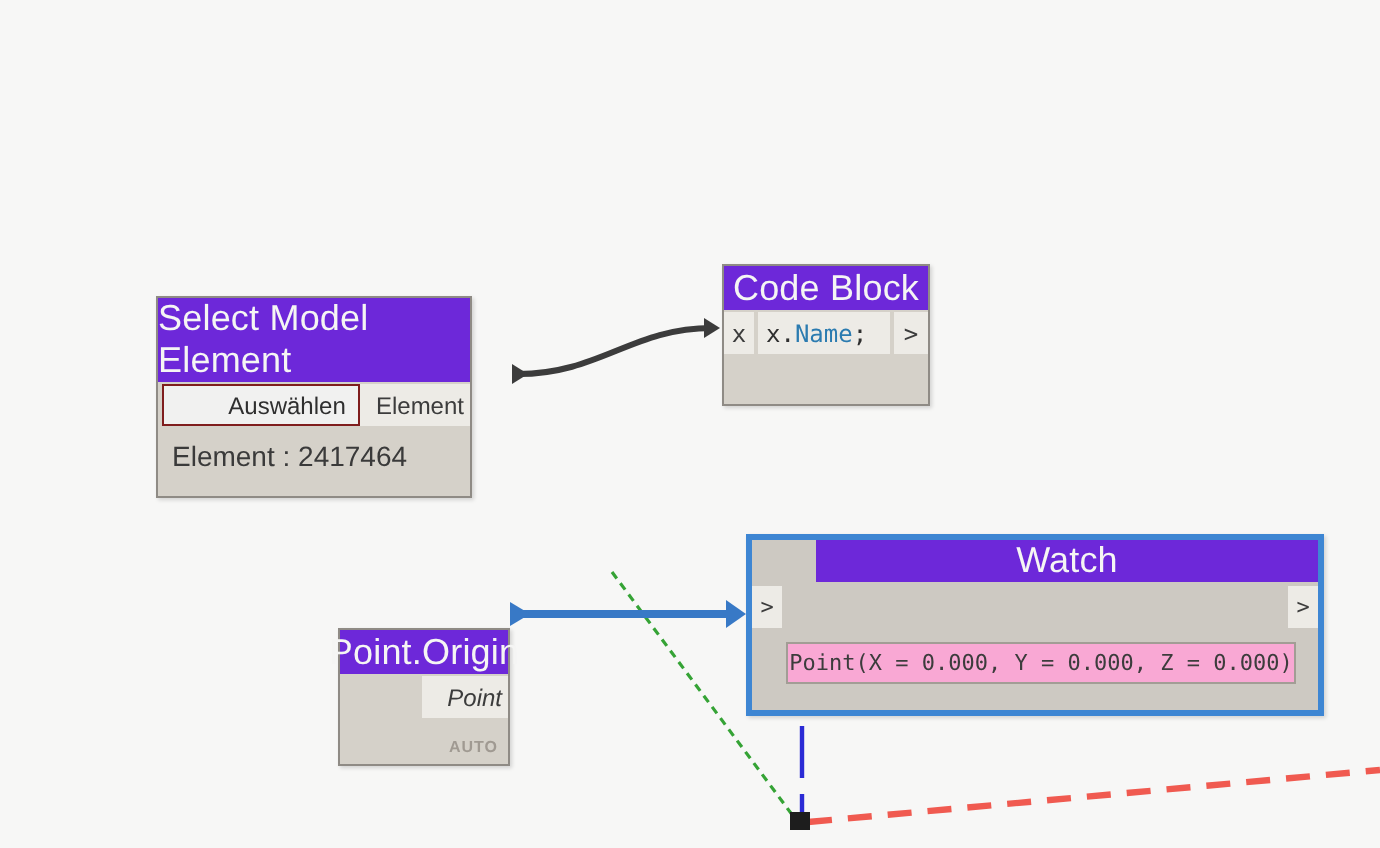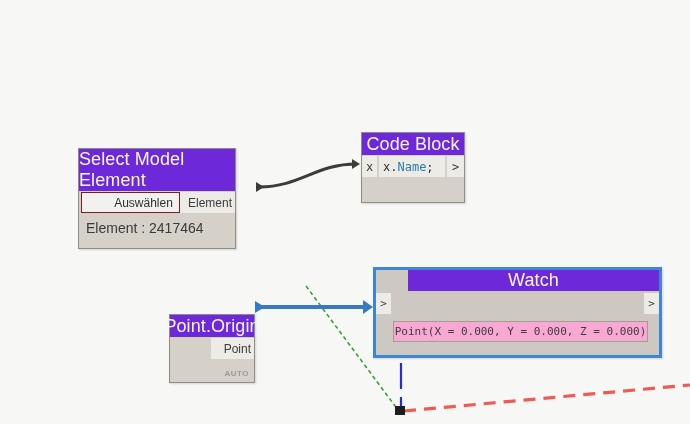--- a/index.html
+++ b/index.html
@@ -67,21 +67,21 @@
   #node-codeblock .code-area{
     flex:1;background:#edebe6;
     font-family:"DejaVu Sans Mono",monospace;font-size:12px;color:#2f2f2f;
     display:flex;align-items:center;padding-left:4px;
   }
   #node-codeblock .member{color:#2b7bb0;}
   #node-codeblock .port-out{width:17px;margin-left:2px;}
 
   
   #node-pointorigin{left:169px;top:271px;width:86px;height:69px;margin-top:43px;}
-  #node-pointorigin .port.right{width:40px;margin-left:auto;}
+  #node-pointorigin .port.right{width:40px;margin-left:auto;font-style:italic;}
   .auto-label{
     position:absolute;right:5px;bottom:4px;
     font-size:8px;font-weight:bold;letter-spacing:.5px;
     color:#a09a92;
   }
 
   
   #node-watch{
     left:373px;top:267px;width:289px;height:91px;
     border:3px solid #3e86d3;

